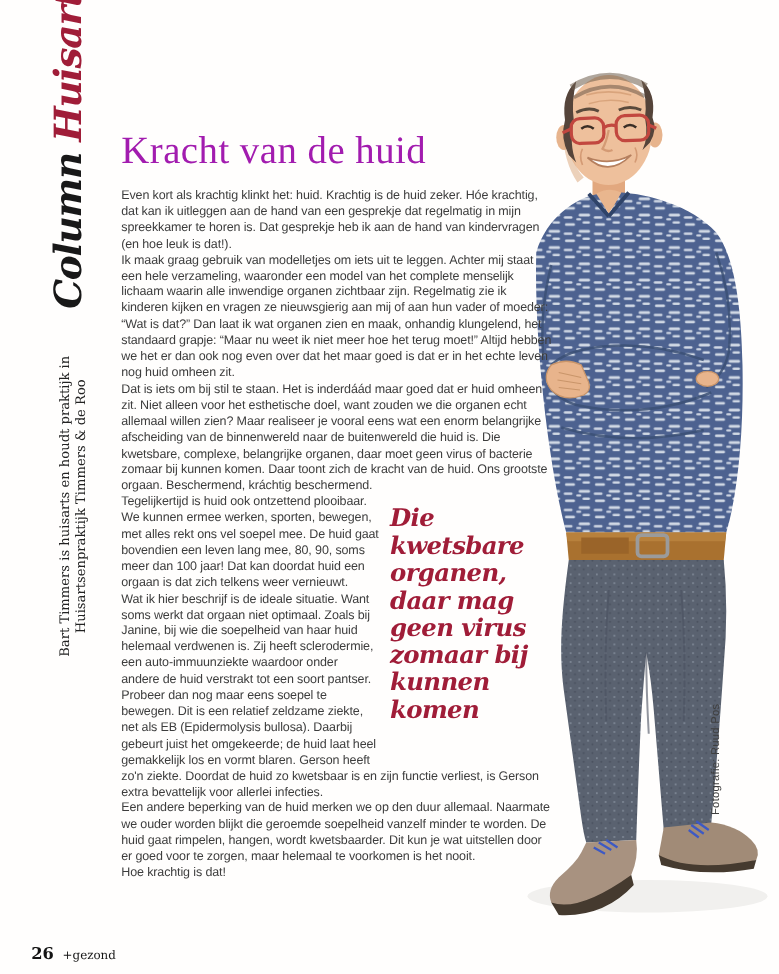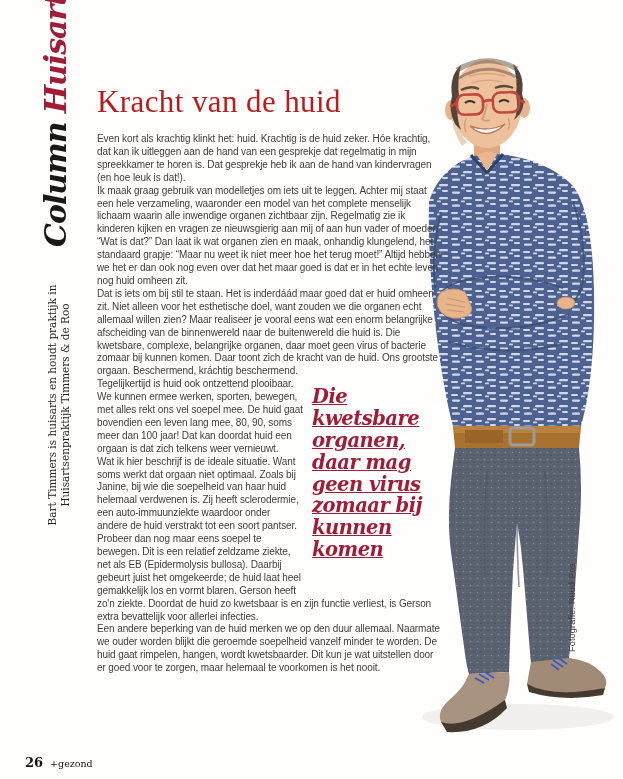--- a/index.html
+++ b/index.html
@@ -25,34 +25,33 @@
     position:absolute; left:46px; top:528px;
     transform:rotate(-90deg); transform-origin:0 0;
     width:246px; text-align:center;
     font-family:"DejaVu Serif", serif; font-size:10.5px; line-height:13px;
     color:#222;
   }
 
   
   .main { position:absolute; left:97px; top:84px; width:347px; }
   .article-title {
-    margin:0 0 13px 0;
+    margin:18px 0 13px 0;
     font-family:"Liberation Serif", serif; font-weight:normal;
-    font-size:31px; letter-spacing:0.4px; color:#b91c1c;
+    font-size:31px; letter-spacing:0.4px; color:#a21caf;
   }
   .body-copy p {
     margin:0; font-size:10px; line-height:12.9px; letter-spacing:-0.1px;
     color:#3d3d3d; text-align:left;
   }
   .pull-quote {
     float:right; width:132px; margin:6px 0 24px 9px; padding-top:2px;
     font-family:"DejaVu Serif", serif; font-weight:bold; font-style:italic;
     font-size:19.5px; line-height:1.12; letter-spacing:-0.5px;
     color:var(--accent);
-    text-decoration:underline;
   }
 
   
   .photo-wrap { position:absolute; left:413px; top:52px; width:210px; height:690px; }
   .photo-credit {
     position:absolute; left:567px; top:652px;
     transform:rotate(-90deg); transform-origin:0 0;
     white-space:nowrap; font-size:9px; color:#3f3f3f; letter-spacing:0.2px;
   }
 
@@ -196,20 +195,21 @@
   <div class="main">
     <h1 class="article-title">Kracht van de huid</h1>
     <div class="body-copy">
       <p>Even kort als krachtig klinkt het: huid. Krachtig is de huid zeker. Hóe krachtig, dat kan ik uitleggen aan de hand van een gesprekje dat regelmatig in mijn spreekkamer te horen is. Dat gesprekje heb ik aan de hand van kindervragen (en hoe leuk is dat!).</p>
       <p>Ik maak graag gebruik van modelletjes om iets uit te leggen. Achter mij staat een hele verzameling, waaronder een model van het complete menselijk lichaam waarin alle inwendige organen zichtbaar zijn. Regelmatig zie ik kinderen kijken en vragen ze nieuwsgierig aan mij of aan hun vader of moeder: “Wat is dat?” Dan laat ik wat organen zien en maak, onhandig klungelend, het standaard grapje: “Maar nu weet ik niet meer hoe het terug moet!” Altijd hebben we het er dan ook nog even over dat het maar goed is dat er in het echte leven nog huid omheen zit.</p>
       <p>Dat is iets om bij stil te staan. Het is inderdáád maar goed dat er huid omheen zit. Niet alleen voor het esthetische doel, want zouden we die organen echt allemaal willen zien? Maar realiseer je vooral eens wat een enorm belangrijke afscheiding van de binnenwereld naar de buitenwereld die huid is. Die kwetsbare, complexe, belangrijke organen, daar moet geen virus of bacterie zomaar bij kunnen komen. Daar toont zich de kracht van de huid. Ons grootste orgaan. Beschermend, kráchtig beschermend.</p>
       <aside class="pull-quote">Die kwetsbare organen, daar mag geen virus zomaar bij kunnen komen</aside>
       <p>Tegelijkertijd is huid ook ontzettend plooibaar. We kunnen ermee werken, sporten, bewegen, met alles rekt ons vel soepel mee. De huid gaat bovendien een leven lang mee, 80, 90, soms meer dan 100 jaar! Dat kan doordat huid een orgaan is dat zich telkens weer vernieuwt.</p>
       <p>Wat ik hier beschrijf is de ideale situatie. Want soms werkt dat orgaan niet optimaal. Zoals bij Janine, bij wie die soepelheid van haar huid helemaal verdwenen is. Zij heeft sclerodermie, een auto-immuunziekte waardoor onder andere de huid verstrakt tot een soort pantser. Probeer dan nog maar eens soepel te bewegen. Dit is een relatief zeldzame ziekte, net als EB (Epidermolysis bullosa). Daarbij gebeurt juist het omgekeerde; de huid laat heel gemakkelijk los en vormt blaren. Gerson heeft zo'n ziekte. Doordat de huid zo kwetsbaar is en zijn functie verliest, is Gerson extra bevattelijk voor allerlei infecties.</p>
       <p>Een andere beperking van de huid merken we op den duur allemaal. Naarmate we ouder worden blijkt die geroemde soepelheid vanzelf minder te worden. De huid gaat rimpelen, hangen, wordt kwetsbaarder. Dit kun je wat uitstellen door er goed voor te zorgen, maar helemaal te voorkomen is het nooit.</p>
+      <p>Hoe krachtig is dat!</p>
     </div>
   </div>
 
   <div class="footer">
     <span class="page-num">26</span><span class="mag-name">+gezond</span>
   </div>
 
 </div>
 
 </body></html>

